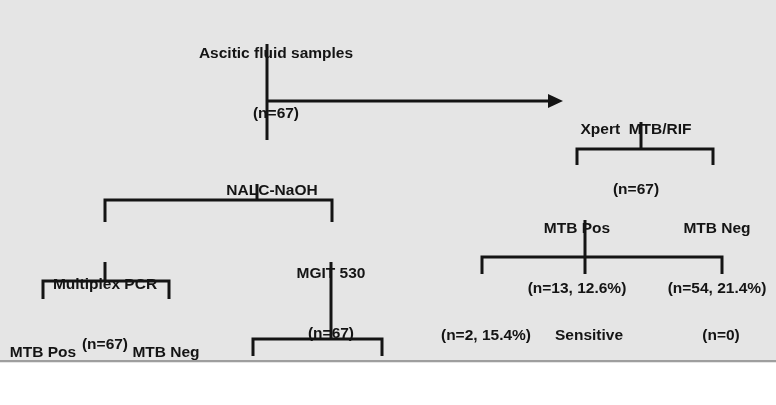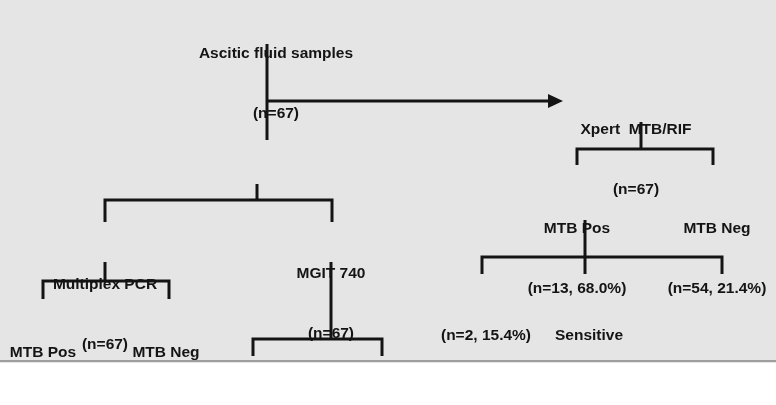--- a/index.html
+++ b/index.html
@@ -65,29 +65,30 @@
     <div>Ascitic fluid samples</div>
     <div>(n=67)</div>
   </div>
 
   <div class="node" style="left:636px; top:79px">
     <div>Xpert  MTB/RIF</div>
     <div>(n=67)</div>
   </div>
 
   <div class="node" style="left:272px; top:140px">
+    <div>NALC-NaOH</div>
   </div>
 
   <div class="node" style="left:105px; top:234px">
     <div>Multiplex PCR</div>
     <div>(n=67)</div>
   </div>
 
   <div class="node" style="left:331px; top:223px">
-    <div>MGIT 740</div>
+    <div>MGIT 530</div>
     <div>(n=67)</div>
   </div>
 
   <div class="node" style="left:43px; top:302px">
     <div>MTB Pos</div>
     <div>(n=9, 13.4%)</div>
   </div>
 
   <div class="node" style="left:166px; top:302px">
     <div>MTB Neg</div>
@@ -99,33 +100,34 @@
     
   </div>
 
   <div class="node" style="left:381px; top:359px">
     <div>Culture Neg</div>
     
   </div>
 
   <div class="node" style="left:577px; top:178px">
     <div>MTB Pos</div>
-    <div>(n=13, 68.0%)</div>
+    <div>(n=13, 12.6%)</div>
   </div>
 
   <div class="node" style="left:717px; top:178px">
     <div>MTB Neg</div>
     <div>(n=54, 21.4%)</div>
   </div>
 
   <div class="node" style="left:486px; top:285px">
     <div>(n=2, 15.4%)</div>
   </div>
 
   <div class="node" style="left:589px; top:285px">
     <div>Sensitive</div>
   </div>
 
   <div class="node" style="left:721px; top:285px">
+    <div>(n=0)</div>
   </div>
 
   <div class="bottom-rule"></div>
 </div>
 
 </body></html>

